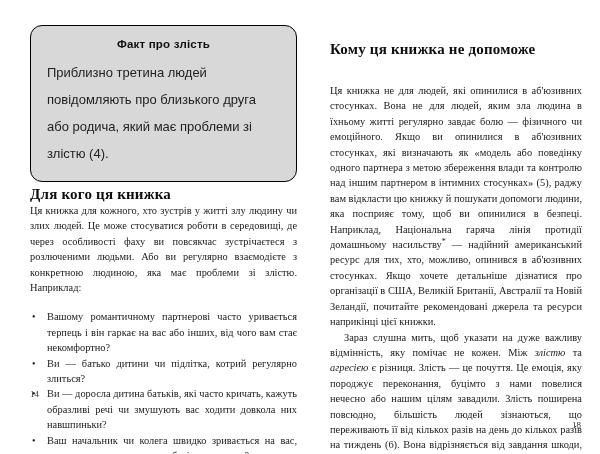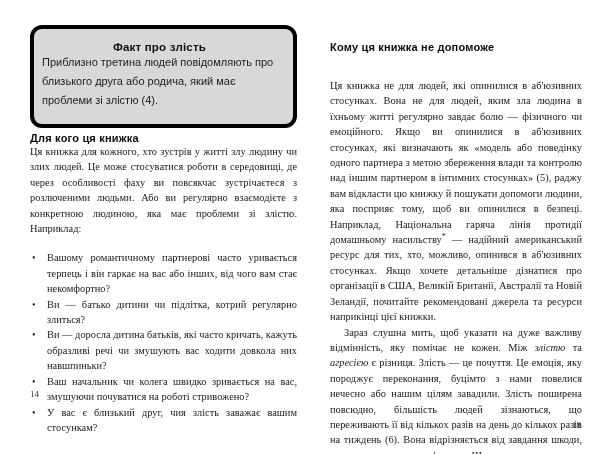--- a/index.html
+++ b/index.html
@@ -14,41 +14,42 @@
   .spread { position: absolute; inset: 0; }
 
   
   .left-col {
     position: absolute;
     left: 30px; top: 25px;
     width: 267px;
   }
   .fact-box {
     background: #d8d8d8;
-    border: 4px solid #000000;
+    border: 1px solid #000000;
     border-radius: 12px;
-    padding: 12px 16px 14px 8px;
+    padding: 12px 16px 14px 16px;
     font-family: "Liberation Sans", sans-serif;
   }
   .fact-box-title {
     text-align: center;
     font-weight: 700;
     font-size: 11.5px;
     letter-spacing: 0.2px;
     color: #111;
   }
   .fact-box-body {
-    font-size: 11px;
-    line-height: 19px;
+    margin-top: 9px;
+    font-size: 13px;
+    line-height: 27px;
     color: #222;
   }
   .section-heading {
-    font-family: Liberation Sans, sans-serif;
+    font-family: Liberation Serif, serif;
     font-weight: 700;
-    font-size: 11px;
+    font-size: 15px;
     letter-spacing: 0.2px;
     color: #0e0e0e;
   }
   .left-col .section-heading { margin-top: 4px; }
   .body-text {
     font-size: 10.4px;
     line-height: 15.4px;
     text-align: justify;
   }
   .intro { }

